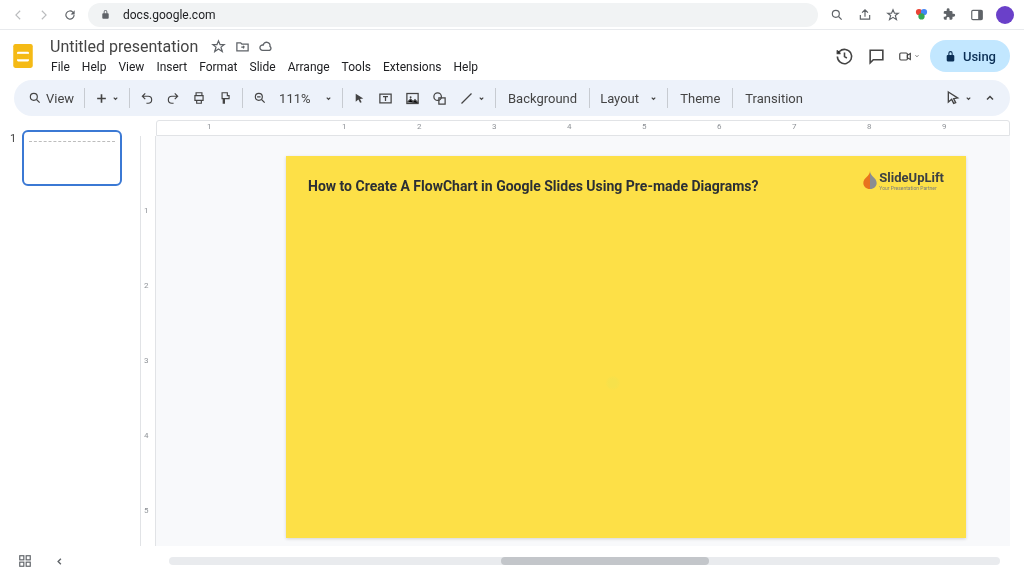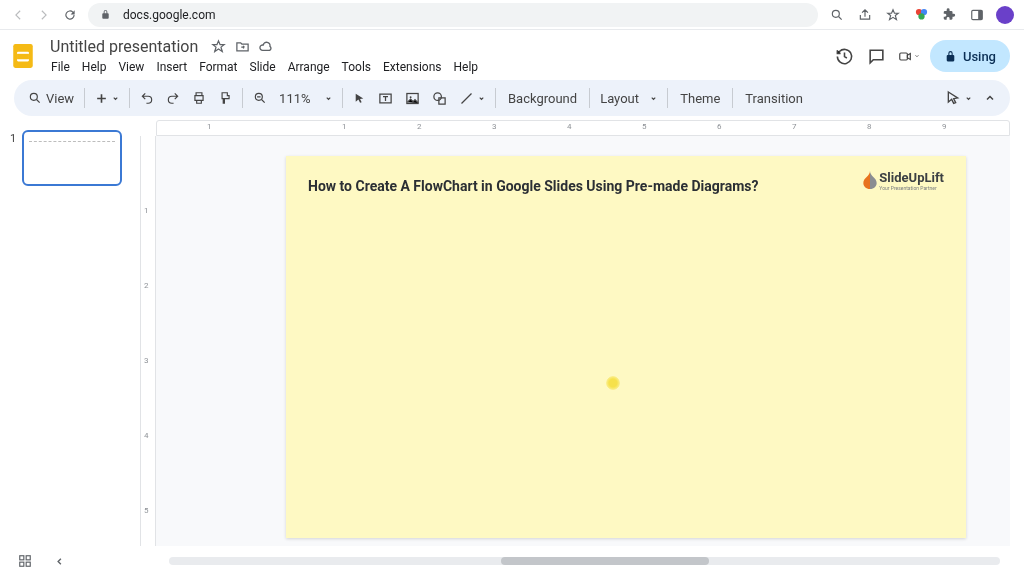--- a/index.html
+++ b/index.html
@@ -50,21 +50,21 @@
   .side-num{font-size:11px;color:#444;padding-top:2px}
   .thumb{width:100px;height:56px;border:2px solid #3b79d4;border-radius:6px;background:#fff;position:relative;padding:4px 5px}
   .thumb-line{font-size:3px;color:#b0842a;border-bottom:0.6px dashed #bdbdbd;height:6px}
   .canvas-area{flex:1;display:flex;flex-direction:column;margin-right:14px;position:relative}
   .ruler-h{height:16px;background:#fff;border:1px solid #e1e3e6;border-radius:3px 3px 0 0;margin-left:16px;position:relative;font-size:8px;color:#8e9297;overflow:hidden}
   .ruler-h span{position:absolute;top:1px}
   .canvas-body{flex:1;display:flex;min-height:0}
   .ruler-v{width:16px;background:#fff;border:1px solid #e1e3e6;border-top:none;border-radius:0 0 0 3px;position:relative;font-size:8px;color:#8e9297}
   .ruler-v span{position:absolute;left:3px;transform:rotate(0)}
   .stage{flex:1;background:#f8f9fb;position:relative;overflow:hidden}
-  .slide{position:absolute;left:130px;top:20px;width:680px;height:382px;background:#fef9c3;box-shadow:0 1px 3px rgba(0,0,0,.15)}
+  .slide{position:absolute;left:130px;top:20px;width:680px;height:382px;background:#fde047;box-shadow:0 1px 3px rgba(0,0,0,.15)}
   .slide-title{position:absolute;left:22px;top:22px;font-size:14px;font-weight:700;color:#2b2f34}
   .slide-logo{position:absolute;right:22px;top:14px;display:flex;align-items:center;}
   .slide-logo-txt{font-size:13px;font-weight:700;color:#3c4043}
   .slide-logo-sub{font-size:5px;color:#7b7e82}
   .cursor-dot{position:absolute;left:320px;top:220px;width:14px;height:14px;border-radius:50%;background:radial-gradient(circle,#f6e14b 40%,rgba(246,225,75,.4) 70%,transparent 72%)}
   
   .footer{position:absolute;left:0;right:0;bottom:0;height:30px;display:flex;align-items:center;padding:0 14px 0 14px;background:#fff}
   .foot-icon{color:var(--g);padding:4px}
   .foot-scroll{flex:1;height:8px;background:#e9ebee;border-radius:5px;margin:0 10px;position:relative}
   .foot-thumb{position:absolute;left:40%;width:25%;height:100%;background:#c3c6ca;border-radius:5px}

